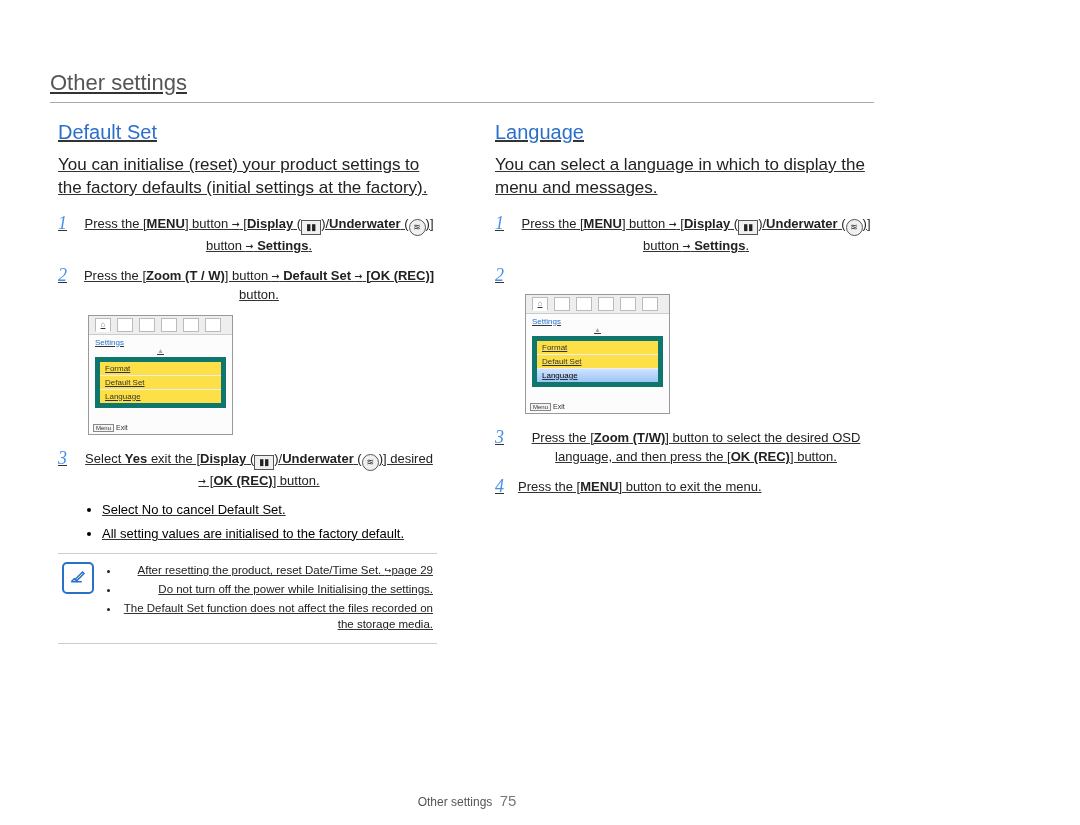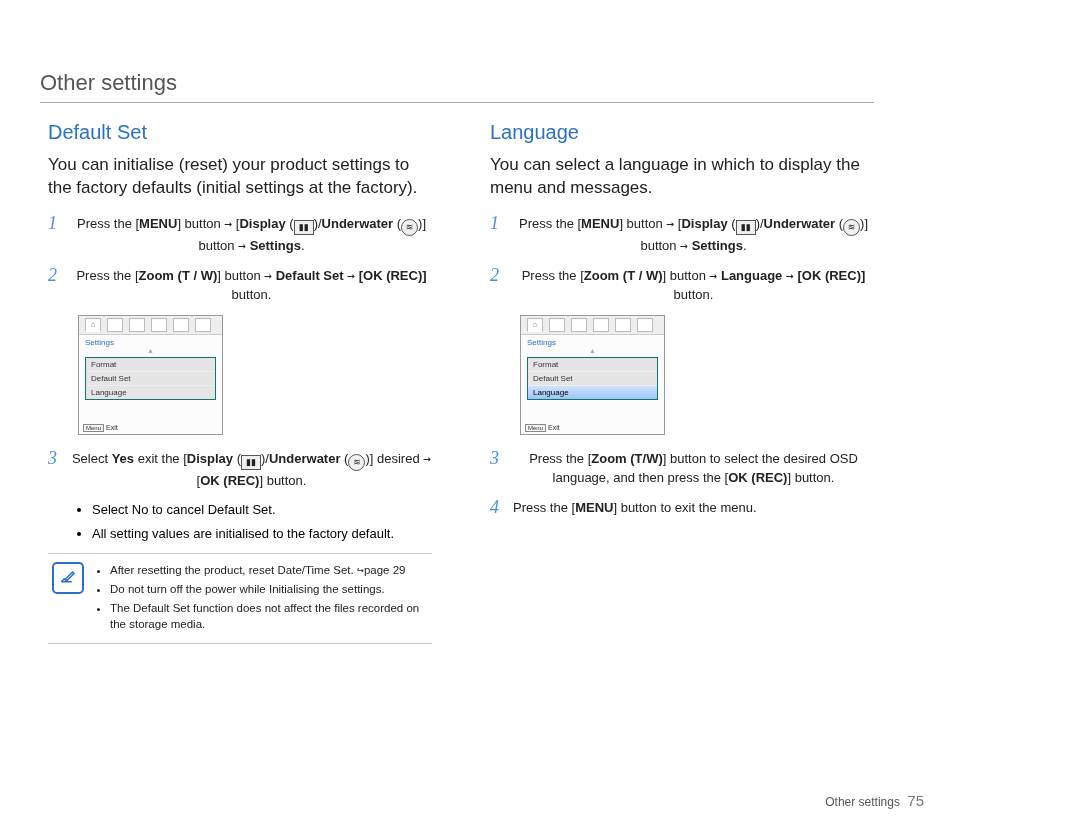--- a/index.html
+++ b/index.html
@@ -7,22 +7,23 @@
     padding: 0;
     font-family: Arial, Helvetica, sans-serif;
     font-size: 13px;
     color: #333;
     background: #fff;
   }
   .page {
     width: 924px;
     height: 825px;
     box-sizing: border-box;
-    padding: 70px 50px 0 40px;
+    padding: 70px 50px 0 50px;
     position: relative;
+    text-decoration: underline;
   }
   .page-title {
     font-size: 22px;
     color: #555;
     font-weight: 400;
     margin: 0 0 6px 0;
   }
   .hr {
     border: none;
     border-top: 1px solid #aaa;
@@ -95,23 +96,23 @@
   }
   .ms-tab { width: 14px; height: 12px; border: 1px solid #bbb; background: #fff; display:flex; align-items:center; justify-content:center;}
   .ms-tab.active { background: #fff; border-bottom-color:#fff; }
   .ms-label {
     color: #2a70c9;
     font-size: 8px;
     padding: 3px 6px 0 6px;
   }
   .ms-list {
     margin: 2px 6px 0 6px;
-    border: 1px solid #0f766e;
+    border: 5px solid #0f766e;
     font-size: 8px;
-    background: #e5e5e5;
+    background: #fde047;
   }
   .ms-item {
     padding: 2px 5px;
     border-bottom: 1px solid #eee;
     color: #333;
   }
   .ms-item:last-child { border-bottom: none;}
   .ms-item.hl {
     background: linear-gradient(#cfe3ff, #9dc4f7);
     color: #000;
@@ -166,21 +167,21 @@
   }
   .note-icon svg { width: 18px; height: 18px; }
   .note-list {
     margin: 0;
     padding: 0;
     list-style: disc;
     font-size: 11.5px;
     line-height: 1.45;
     color: #222;
   }
-  .note-list li { margin-left: 14px; margin-bottom: 2px;}
+  .note-list li { margin-left: 14px; margin-bottom: 2px; text-align: right;}
   .icon-inline {
     display: inline-flex;
     align-items: center;
     justify-content: center;
     width: 18px;
     height: 13px;
     vertical-align: -2px;
     border:1px solid #555;
     background:#f0f0f0;
     font-size: 9px;
@@ -188,21 +189,21 @@
   .icon-inline.round {
     border-radius: 50%;
     width: 15px;
     height: 15px;
   }
   .footer {
     position: absolute;
     bottom: 16px;
     left: 10px;
     right: 0;
-    text-align: right;
+    text-align: center;
     font-size: 12px;
     color: #555;
   }
   .footer-num {
     font-size: 15px;
     color: #767676;
     margin-left: 4px;
   }
 </style>
 </head>
@@ -283,23 +284,20 @@
 
       <div class="step">
         <div class="step-num">1</div>
         <div class="step-body">
           <span>Press the [</span><span class="b">MENU</span><span>] button </span><span class="arrow">→</span><span> [</span><span class="b">Display</span><span> (</span><span class="icon-inline">▮▮</span><span>)/</span><span class="b">Underwater</span><span> (</span><span class="icon-inline round">≋</span><span>)]</span><span> button </span><span class="arrow">→</span> <span class="b">Settings</span><span>.</span>
         </div>
       </div>
 
       <div class="step">
         <div class="step-num">2</div>
-        <div class="step-body">
-          <span>Press the [</span><span class="b">Zoom</span><span class="b"> (T / W)</span><span>] button </span><span class="arrow">→</span> <span class="b">Language</span> <span class="arrow">→</span> <span class="b">[OK (REC)]</span><span> button.</span>
-        </div>
       </div>
 
       <div class="mini-screen">
         <div class="ms-tabs">
           <span class="ms-tab active">⌂</span>
           <span class="ms-tab"></span>
           <span class="ms-tab"></span>
           <span class="ms-tab"></span>
           <span class="ms-tab"></span>
           <span class="ms-tab"></span>

